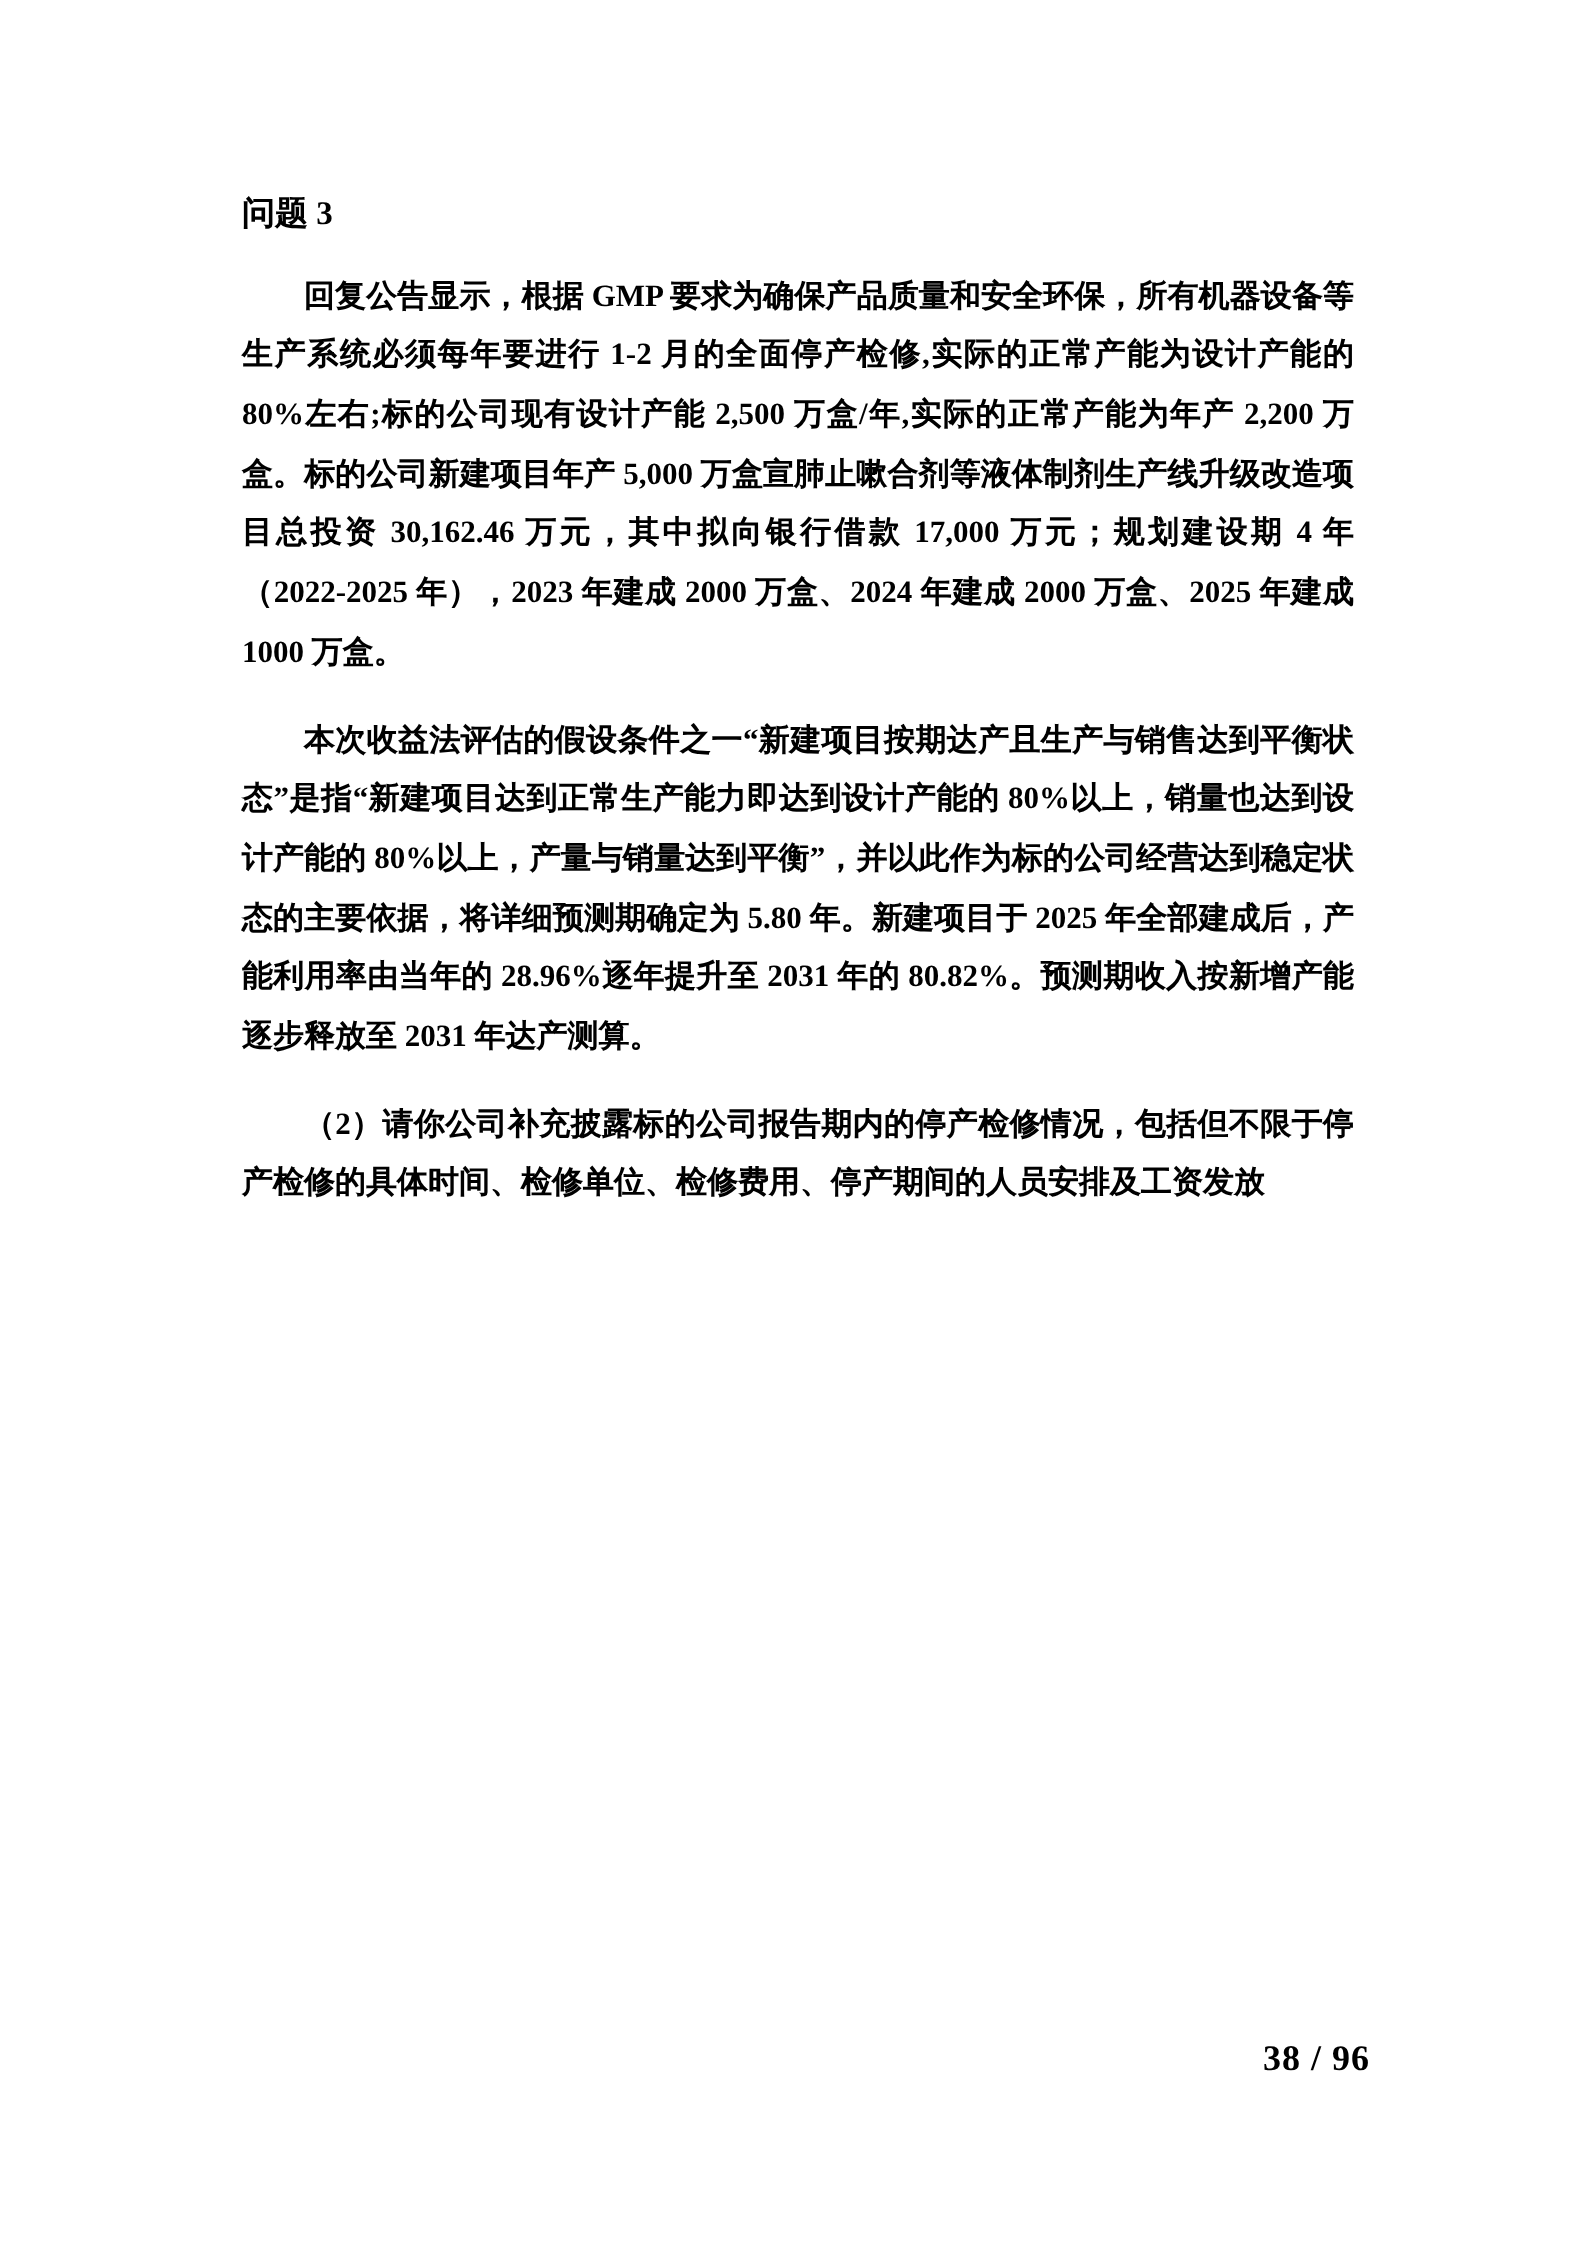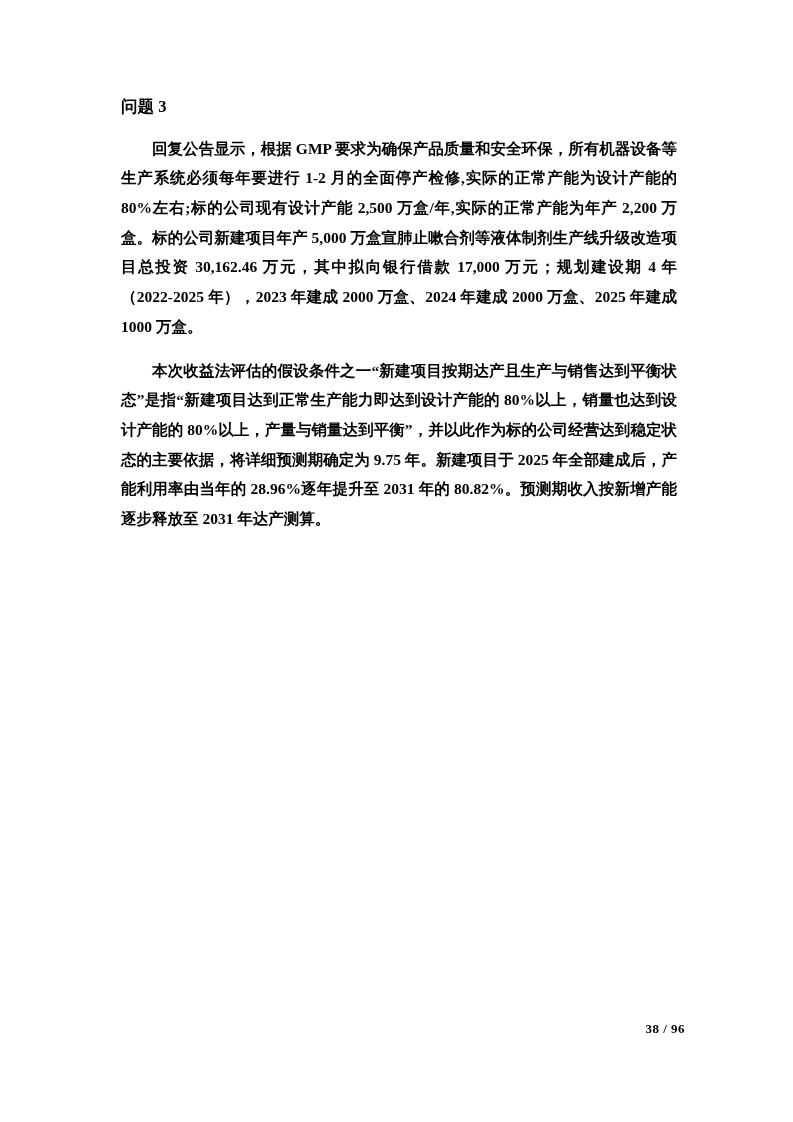--- a/index.html
+++ b/index.html
@@ -40,35 +40,36 @@
     margin: 0 0 14px 0;
     text-indent: 2em;
     text-align: justify;
     text-justify: inter-ideograph;
     word-break: break-word;
   }
   .page-footer {
     position: absolute;
     top: 1020px;
     right: 118px;
-    font-size: 13px;
+    font-size: 18px;
     line-height: 18px;
     font-weight: bold;
     letter-spacing: 0.5px;
   }
 </style>
 </head>
 <body>
 
 <div class="page">
   <div class="content">
     <div class="doc-heading">问题 3</div>
 
 
     <p class="doc-para">回复公告显示，根据 GMP 要求为确保产品质量和安全环保，所有机器设备等生产系统必须每年要进行 1-2 月的全面停产检修,实际的正常产能为设计产能的 80%左右;标的公司现有设计产能 2,500 万盒/年,实际的正常产能为年产 2,200 万盒。标的公司新建项目年产 5,000 万盒宣肺止嗽合剂等液体制剂生产线升级改造项目总投资 30,162.46 万元，其中拟向银行借款 17,000 万元；规划建设期 4 年（2022-2025 年），2023 年建成 2000 万盒、2024 年建成 2000 万盒、2025 年建成 1000 万盒。</p>
 
-    <p class="doc-para">本次收益法评估的假设条件之一“新建项目按期达产且生产与销售达到平衡状态”是指“新建项目达到正常生产能力即达到设计产能的 80%以上，销量也达到设计产能的 80%以上，产量与销量达到平衡”，并以此作为标的公司经营达到稳定状态的主要依据，将详细预测期确定为 9.75 年。新建项目于 2025 年全部建成后，产能利用率由当年的 28.96%逐年提升至 2031 年的 80.82%。预测期收入按新增产能逐步释放至 2031 年达产测算。</p>
+    <p class="doc-para">本次收益法评估的假设条件之一“新建项目按期达产且生产与销售达到平衡状态”是指“新建项目达到正常生产能力即达到设计产能的 80%以上，销量也达到设计产能的 80%以上，产量与销量达到平衡”，并以此作为标的公司经营达到稳定状态的主要依据，将详细预测期确定为 5.80 年。新建项目于 2025 年全部建成后，产能利用率由当年的 28.96%逐年提升至 2031 年的 80.82%。预测期收入按新增产能逐步释放至 2031 年达产测算。</p>
 
 
+    <p class="doc-para">（2）请你公司补充披露标的公司报告期内的停产检修情况，包括但不限于停产检修的具体时间、检修单位、检修费用、停产期间的人员安排及工资发放</p>
   </div>
 
   <div class="page-footer">38 / 96</div>
 </div>
 
 </body></html>

